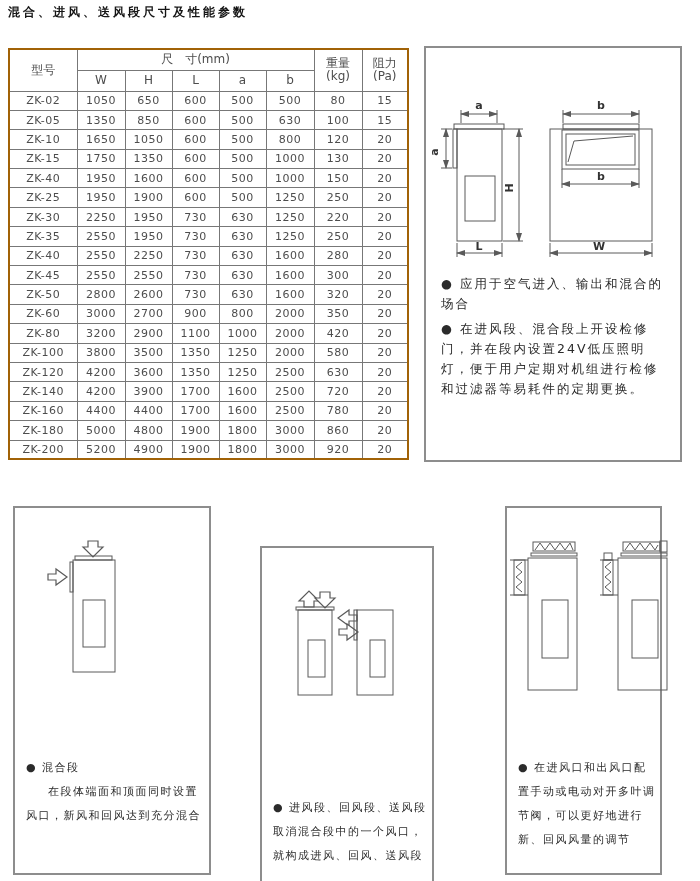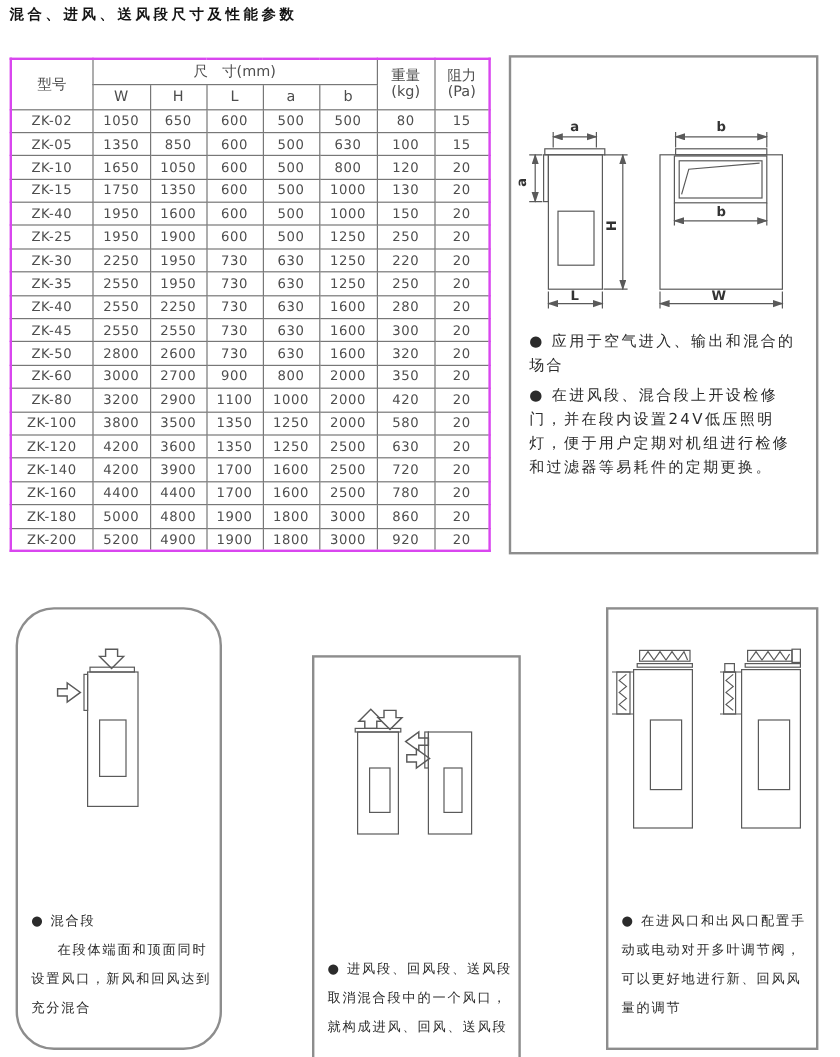--- a/index.html
+++ b/index.html
@@ -6,41 +6,41 @@
   html,body { margin:0; padding:0; background:#ffffff; }
   body { width:700px; height:881px; position:relative;
          font-family:"DejaVu Sans","Liberation Sans",sans-serif; color:#2e2e2e; }
 
   .page-title { position:absolute; left:8px; top:4px; font-size:12px; font-weight:bold;
                 letter-spacing:3px; color:#141414; white-space:nowrap; }
 
   
   table.spec { position:absolute; left:8px; top:48px; width:399px;
                border-collapse:collapse; table-layout:fixed;
-               border:2px solid #d946ef; }
+               border:2px solid #a16207; }
   table.spec th, table.spec td {
       border:1px solid #777777; text-align:center; vertical-align:middle;
       color:#4d4d4d; padding:0; font-weight:normal; }
   table.spec th { font-size:12px; height:21px; line-height:1.1; }
   table.spec td { font-size:11px; height:19.4px; letter-spacing:0.5px; }
   .two-line { line-height:1.25; }
 
   
   .info-panel { position:absolute; left:424px; top:46px; width:258px; height:416px;
                 border:2px solid #8d8d8d; background:#fff; }
   .info-panel svg { display:block; margin:14px auto 0; }
   .info-text { padding:12px 8px 0 13px; }
   .info-text p { margin:0 2px 5px; font-size:12.5px; line-height:20px;
                  letter-spacing:2px; color:#2b2b2b; }
 
   
   .bpanel { position:absolute; top:506px; height:369px; border:2px solid #8d8d8d; background:#fff; }
-  #bp1 { left:13px;  width:172px;border-radius:32px; }
+  #bp1 { left:13px;  width:198px; }
   #bp2 { left:260px; width:174px;margin-top:40px; }
-  #bp3 { left:505px; width:177px; }
+  #bp3 { left:505px; width:157px; }
   .bpanel svg { display:block; }
   .ptext { position:absolute; left:11px; right:4px; top:248px;
            font-size:11px; line-height:24px; letter-spacing:1.5px; color:#2b2b2b; }
   .ptext p { margin:0; }
   .indent2 { text-indent:2em; }
 
   
   .ln   { stroke:#5a5a5a; stroke-width:1; fill:none; }
   .dim  { stroke:#5a5a5a; stroke-width:1; fill:none; }
   .lbl  { font-family:"DejaVu Sans","Liberation Sans",sans-serif; font-size:11px;

